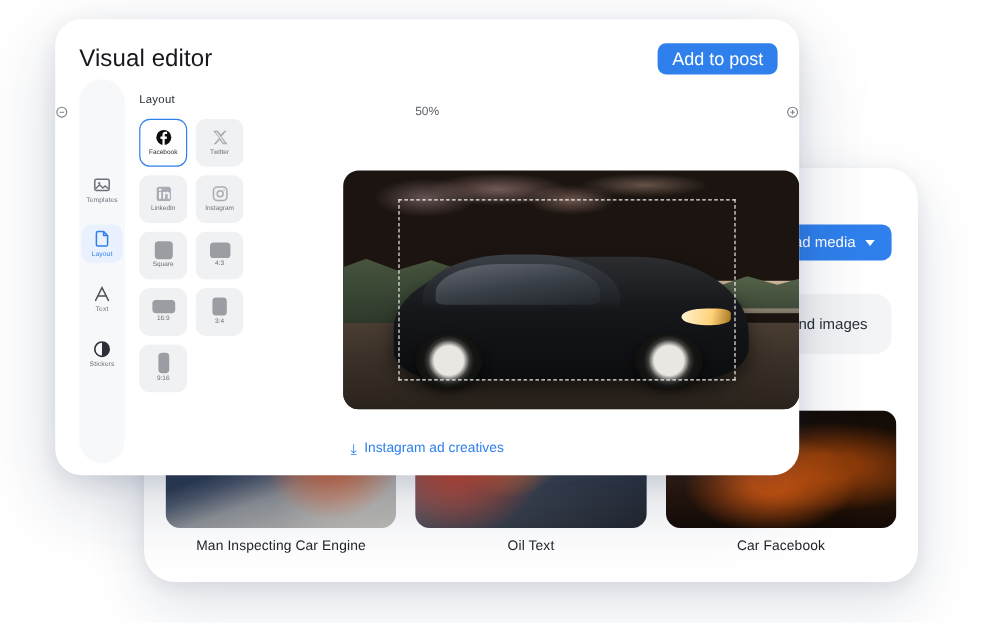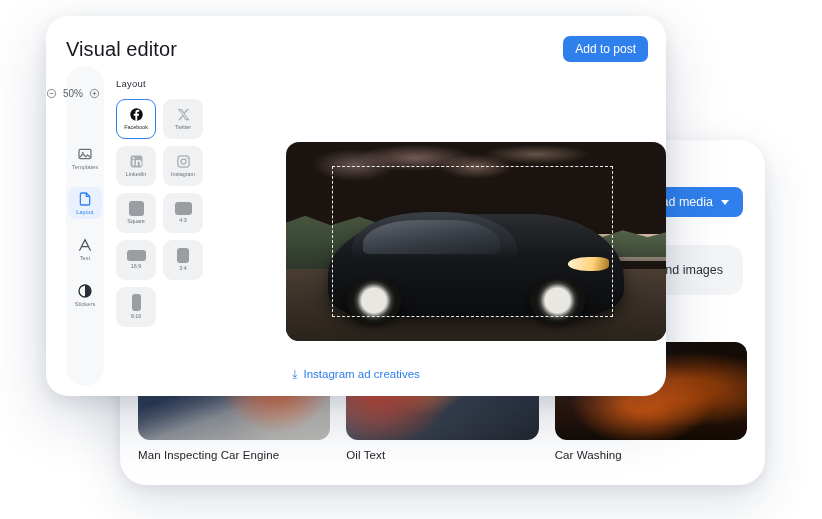--- a/index.html
+++ b/index.html
@@ -44,21 +44,21 @@
   .thumbs {
     position: absolute; left: 0; right: 0; bottom: 24px;
     display: flex; gap: 16px; padding: 0 18px;
   }
   .thumb { flex: 1 1 0; }
   .thumb-img {
     width: 100%; height: 98px; border-radius: 12px;
     position: relative; overflow: hidden;
   }
   .thumb-cap {
-    margin-top: 9px; text-align: left;
+    margin-top: 9px; text-align: center;
     font-size: 11.5px; color: #23262d; letter-spacing: .1px;
   }
   
   .ph1 { background:
       radial-gradient(circle at 72% 30%, #d8521f 0 7%, transparent 40%),
       radial-gradient(circle at 88% 55%, #b8b6b2 0 14%, transparent 45%),
       linear-gradient(160deg,#2d3b52 0 40%, #4a5568 48%, #8e9196 62%, #c3c0b8 100%); }
   .ph2 { background:
       radial-gradient(circle at 18% 28%, #d2452a 0 12%, transparent 45%),
       radial-gradient(circle at 40% 20%, #e0872e 0 9%, transparent 38%),
@@ -84,21 +84,21 @@
   }
   .modal-header {
     position: absolute; left: 0; right: 0; top: 0; height: 62px;
     display: flex; align-items: center; justify-content: space-between;
     padding: 4px 18px 0 20px;
   }
   .modal-title { font-size: 20px; color: #16181d; font-weight: 400; letter-spacing: .1px; }
   .add-post-btn {
     height: 26px; padding: 0 12px;
     background: #2f80ed; color: #fff; border: none; border-radius: 7px;
-    font-size: 12px; font-family: "Liberation Sans", sans-serif; cursor: pointer;
+    font-size: 15px; font-family: "Liberation Sans", sans-serif; cursor: pointer;
     display: flex; align-items: center;
   }
 
   
   .rail {
     position: absolute; left: 20px; top: 50px;
     width: 38px; height: 320px;
     background: #f7f8f9; border-radius: 19px;
     display: flex; flex-direction: column; align-items: center;
     justify-content: center; gap: 14px;
@@ -126,21 +126,21 @@
   }
   .chip.selected { background: #fff; border-color: #2f80ed; }
   .chip-label { font-size: 5.4px; color: #6b7077; line-height: 1; }
   .chip.selected .chip-label { color: #23262d; }
   .chip-icon { width: 15px; height: 15px; display: block; }
   .ratio-box { background: #9a9da2; border-radius: 3px; }
 
   
   .zoombar {
     position: absolute; top: 72px; left: 0; right: 0;
-    display: flex; align-items: center; justify-content: flex-start; gap: 6px;
+    display: flex; align-items: center; justify-content: space-between; gap: 6px;
     font-size: 10px; color: #5c6views; color: #5b6069;
     pointer-events: none;
   }
   .zoombar span { pointer-events: auto; }
   .zoom-btn { cursor: pointer; display: inline-flex; pointer-events: auto; }
 
   
   .canvas-wrap {
     position: absolute; left: 240px; top: 126px;
     width: 380px; height: 199px;
@@ -249,21 +249,21 @@
       <div class="thumb">
         <div class="thumb-img ph1"></div>
         <div class="thumb-cap">Man Inspecting Car Engine</div>
       </div>
       <div class="thumb">
         <div class="thumb-img ph2"></div>
         <div class="thumb-cap">Oil Text</div>
       </div>
       <div class="thumb">
         <div class="thumb-img ph3"></div>
-        <div class="thumb-cap">Car Washing</div>
+        <div class="thumb-cap">Car Facebook</div>
       </div>
     </div>
   </div>
 
   <div class="modal">
 
     <div class="modal-header">
       <div class="modal-title">Visual editor</div>
       <button class="add-post-btn">
         <span>Add to post</span>

